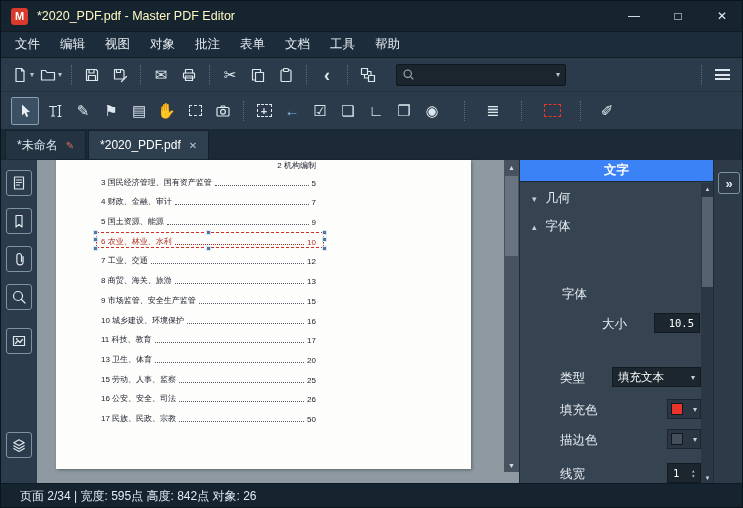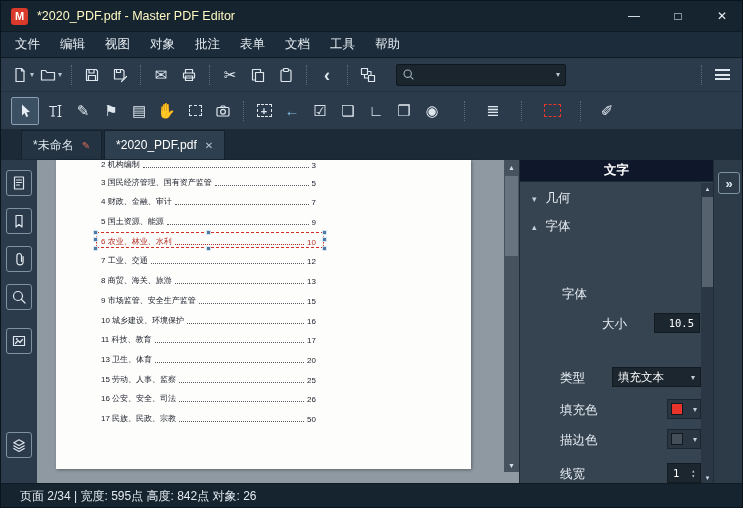--- a/index.html
+++ b/index.html
@@ -31,49 +31,49 @@
   .searchbox svg{width:13px;height:13px;stroke:#9fb0bd;fill:none;stroke-width:1.4;}
   .searchbox input{flex:1;background:transparent;border:none;outline:none;color:#dfe7ee;font-size:12px;min-width:0;margin:0 4px;}
   .burger{width:15px;height:11px;border-top:2px solid #dfe7ee;border-bottom:2px solid #dfe7ee;position:relative;}
   .burger::after{content:"";position:absolute;left:0;right:0;top:2.5px;border-top:2px solid #dfe7ee;}
   .cropbox{width:13px;height:11px;border:1px dashed #dfe7ee;display:inline-block;}
   .plusbox{width:15px;height:13px;border:1px dashed #dfe7ee;display:flex;align-items:center;justify-content:center;font-size:11px;color:#dfe7ee;font-weight:bold;}
   .redsel{width:17px;height:13px;border:1px dashed #e8362b;display:inline-block;}
   .teal{color:#7fc0e8;}
 
   
-  .tabbar{left:0;top:128px;width:743px;height:30px;background:#1c2a37;display:flex;align-items:flex-end;padding-left:20px;}
+  .tabbar{left:0;top:128px;width:743px;height:30px;background:#1c2a37;display:flex;align-items:flex-end;padding-left:4px;}
   .tab{height:29px;display:flex;align-items:center;padding:0 11px;color:#dce5ec;font-size:12px;background:#233342;margin-right:2px;border:1px solid #15222d;border-bottom:none;}
   .tab.active{background:#2e3f4f;color:#fff;}
   .ticon{margin-left:8px;font-size:10px;color:#b9c6d0;}
   .ticon.red{color:#d96a5a;}
 
   
   .sidebar{left:0;top:158px;width:36px;height:324px;background:#2b3b4b;border-top:1px solid #1a2833;}
   .side-btn{position:absolute;left:5px;width:26px;height:26px;border:1px solid #7e93a2;border-radius:3px;display:flex;align-items:center;justify-content:center;}
 
   
   .docarea{left:36px;top:158px;width:482px;height:324px;background:#8f99a1;border-top:1px solid #1a2833;}
   .page{position:absolute;left:19px;top:0;width:415px;height:309px;background:#fdfdfc;overflow:hidden;box-shadow:1px 1px 3px rgba(0,0,0,.35);}
   .toc{position:absolute;left:45px;top:0;width:215px;}
   .toc-line{display:flex;align-items:flex-end;height:19.7px;padding-bottom:4px;font-size:8px;color:#20242e;white-space:nowrap;}
   .toc-line .dots{flex:1;border-bottom:1px dotted #565a66;margin:0 3px 2px;}
-  .toc-line.partial{height:12px;padding-bottom:2px;overflow:hidden;}
+  .toc-line.partial{height:12px;padding-bottom:2px;overflow:hidden;flex-direction:column;}
   .toc-line.selected{position:relative;color:#b13127;}
   .toc-line.selected .dots{border-color:#b13127;}
   .sel-rect{position:absolute;left:-5px;right:-8px;top:1px;bottom:3px;border:1px dashed #cf2f24;}
   .hd{position:absolute;width:5px;height:5px;background:#4d7aa5;border:1px solid #d9e6f2;z-index:2;}
 
   .vscroll{position:absolute;left:467px;top:0;width:15px;height:312px;background:#46535e;}
   .vscroll .arr{position:absolute;left:0;width:15px;height:14px;display:flex;align-items:center;justify-content:center;color:#d3dde3;font-size:7px;}
   .vscroll .thumb{position:absolute;left:1px;width:13px;background:#687580;}
 
   
   .panel{left:518px;top:158px;width:194px;height:324px;background:#364350;border-top:1px solid #1a2833;border-left:1px solid #1f2c37;overflow:hidden;}
-  .panel-header{height:22px;background:#0f172a;display:flex;align-items:center;justify-content:center;color:#fff;font-size:12.5px;font-weight:bold;border-bottom:1px solid #1c2936;}
+  .panel-header{height:22px;background:#3b82f6;display:flex;align-items:center;justify-content:center;color:#fff;font-size:12.5px;font-weight:bold;border-bottom:1px solid #1c2936;}
   .sec-row{position:absolute;left:12px;color:#e7eef4;font-size:12.5px;display:flex;align-items:center;gap:9px;}
   .sec-arrow{font-size:9px;color:#c3ced8;}
   .f-label{position:absolute;color:#e7eef4;font-size:12.5px;}
   .f-box{position:absolute;height:20px;background:#1b262f;border:1px solid #121b22;color:#fff;display:flex;align-items:center;padding:0 5px;font-size:10.5px;font-family:"DejaVu Sans Mono",monospace;}
   .f-box.right{justify-content:flex-end;}
   .f-box.dd{justify-content:space-between;font-family:"Liberation Sans",sans-serif;font-size:11.5px;}
   .dd-car{font-size:8px;color:#c3ced8;margin-left:4px;}
   .colorctl{position:absolute;width:34px;height:20px;background:#2a3642;border:1px solid #1b2630;display:flex;align-items:center;justify-content:space-between;padding:0 3px;}
   .swatch{width:12px;height:12px;border:1px solid #11181f;display:inline-block;}
   .spin{display:flex;flex-direction:column;line-height:5px;font-size:6px;color:#c3ced8;margin-left:3px;}

